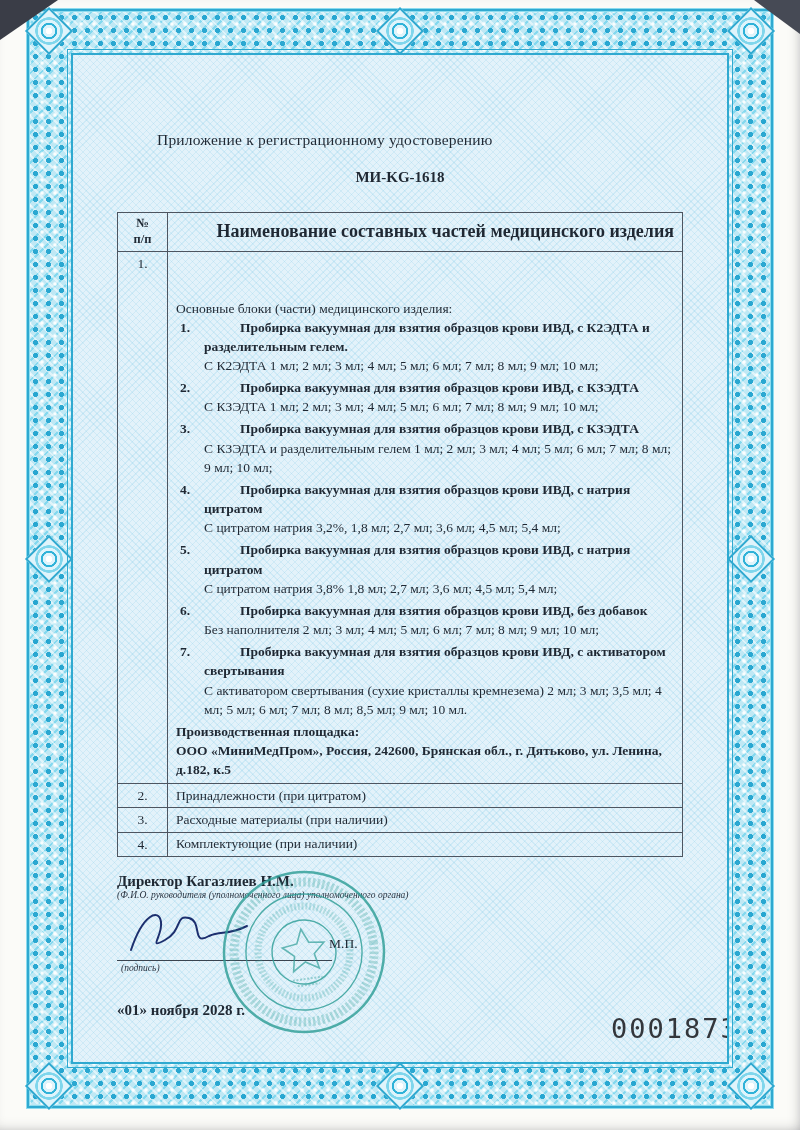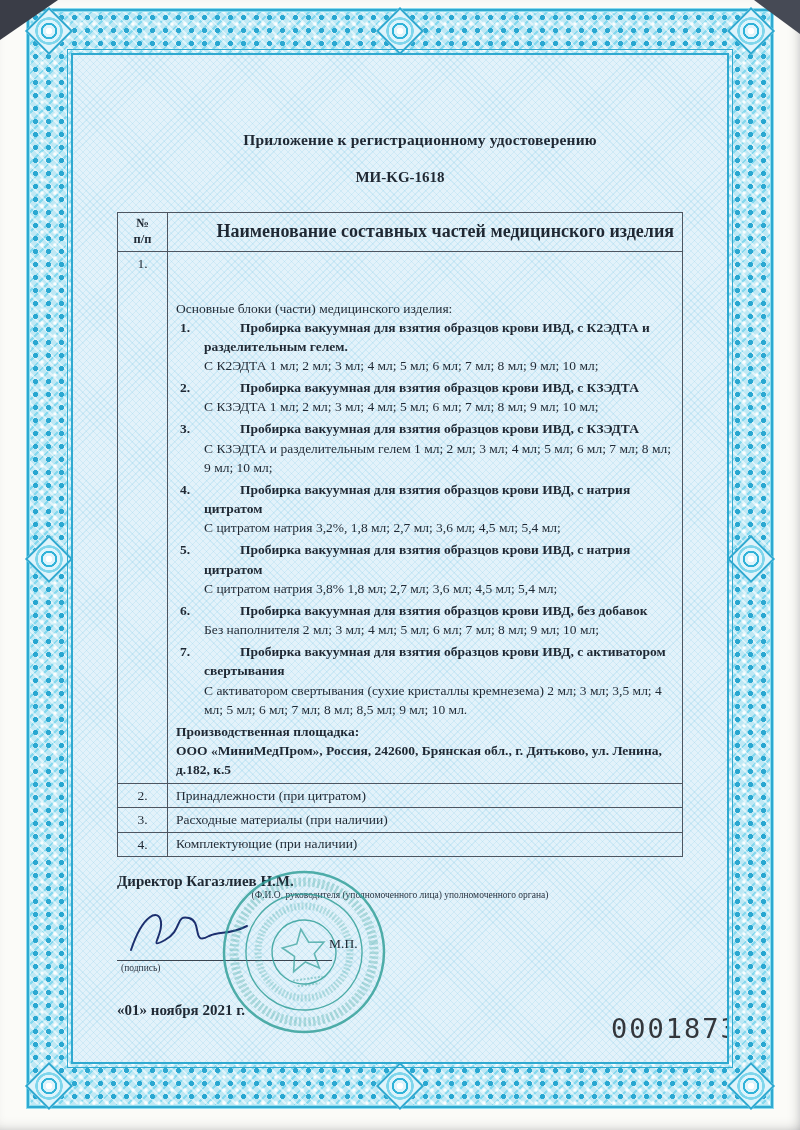--- a/index.html
+++ b/index.html
@@ -50,21 +50,21 @@
     position:absolute; inset:42px; overflow:hidden;
     border:2px solid #2fa9d0; outline:1px solid #2fa9d0; outline-offset:3px;
     background-color:#e3f2fa;
     background-image:
       repeating-linear-gradient(45deg, rgba(110,195,228,.18) 0 1px, transparent 1px 5px),
       repeating-linear-gradient(135deg, rgba(110,195,228,.18) 0 1px, transparent 1px 5px);
     color:#1f2833;
     padding:76px 44px 0 44px;
   }
 
-  .title { text-align:center; font-weight:700; font-size:15.5px; letter-spacing:.2px;padding-left:40px; }
+  .title { text-align:left; font-weight:400; font-size:15.5px; letter-spacing:.2px;padding-left:40px; }
   .doc-number { text-align:center; font-weight:700; font-size:15px; margin-top:20px; }
 
   table.components {
     width:100%; border-collapse:collapse; margin-top:26px;
     font-size:13.5px; line-height:1.42;
   }
   table.components th, table.components td { border:1px solid #4d5560; }
   th.col-no { width:50px; font-size:12.5px; font-weight:700; white-space:pre-line; line-height:1.25; padding:2px; }
   th.col-name { font-size:18px; font-weight:700; text-align:right; padding:6px 8px; }
   td.cell-no { text-align:center; vertical-align:top; padding:2px; width:50px; }
@@ -74,21 +74,21 @@
 
   .intro { font-weight:400;margin-top:45px; }
   ol.items { list-style:none; counter-reset:itm; margin:0; padding-left:28px; }
   ol.items li { counter-increment:itm; position:relative; margin-bottom:3px; }
   ol.items li::before { content:counter(itm) "."; position:absolute; left:-24px; font-weight:700; }
   .item-title { font-weight:700;margin-left:36px; }
   .item-desc { display:block; font-weight:400; }
   .prod { font-weight:700; }
 
   .director { font-weight:700; font-size:15px; margin-top:16px; }
-  .caption { font-size:9.5px; color:#2a3340;text-align:center; }
+  .caption { font-size:9.5px; font-style:italic; color:#2a3340; }
 
   .sign-area { position:relative; height:96px; margin-top:4px; }
   .signature-svg { position:absolute; left:8px; top:0; }
   .sig-line { position:absolute; left:0; top:56px; width:215px; border-top:1px solid #3a4450; }
   .sig-caption { position:absolute; left:4px; top:59px; }
   .mp { position:absolute; left:188px; top:32px; font-size:13.5px; z-index:3;margin-left:24px; }
   .date-line { font-weight:700; font-size:15px; margin-top:2px; }
 
   .stamp {
     position:absolute; left:146px; top:812px; width:170px; height:170px; z-index:2;
@@ -189,21 +189,21 @@
 
       <div class="sign-area">
         <svg class="signature-svg" width="135" height="56" viewBox="0 0 135 56">
           <path d="M6 46 C 18 10, 34 4, 36 18 C 38 32, 22 46, 40 36 C 58 26, 50 10, 64 14 C 78 18, 66 42, 84 32 C 96 26, 102 32, 122 22" stroke="#1c2f6e" stroke-width="2" fill="none" stroke-linecap="round"></path>
         </svg>
         <div class="sig-line"></div>
         <div class="caption sig-caption">(подпись)</div>
         <div class="mp">М.П.</div>
       </div>
 
-      <div class="date-line">«01» ноября 2021 г.</div>
+      <div class="date-line">«01» ноября 2028 г.</div>
 
       <div class="stamp">
         <svg width="170" height="170" viewBox="0 0 170 170">
           <g stroke="#2f9e97" fill="none">
             <circle cx="85" cy="85" r="80" stroke-width="2.5"></circle>
             <circle cx="85" cy="85" r="70" stroke-width="9" stroke-dasharray="2.5 2.2" opacity="0.38"></circle>
             <circle cx="85" cy="85" r="58" stroke-width="1.4"></circle>
             <circle cx="85" cy="85" r="46" stroke-width="7" stroke-dasharray="2 1.8" opacity="0.32"></circle>
             <circle cx="85" cy="85" r="32" stroke-width="1.4"></circle>
             <path d="M85 62 L91 76 L106 78 L95 88 L98 103 L85 95 L72 103 L75 88 L64 78 L79 76 Z" stroke-width="1.6" opacity="0.85"></path>

